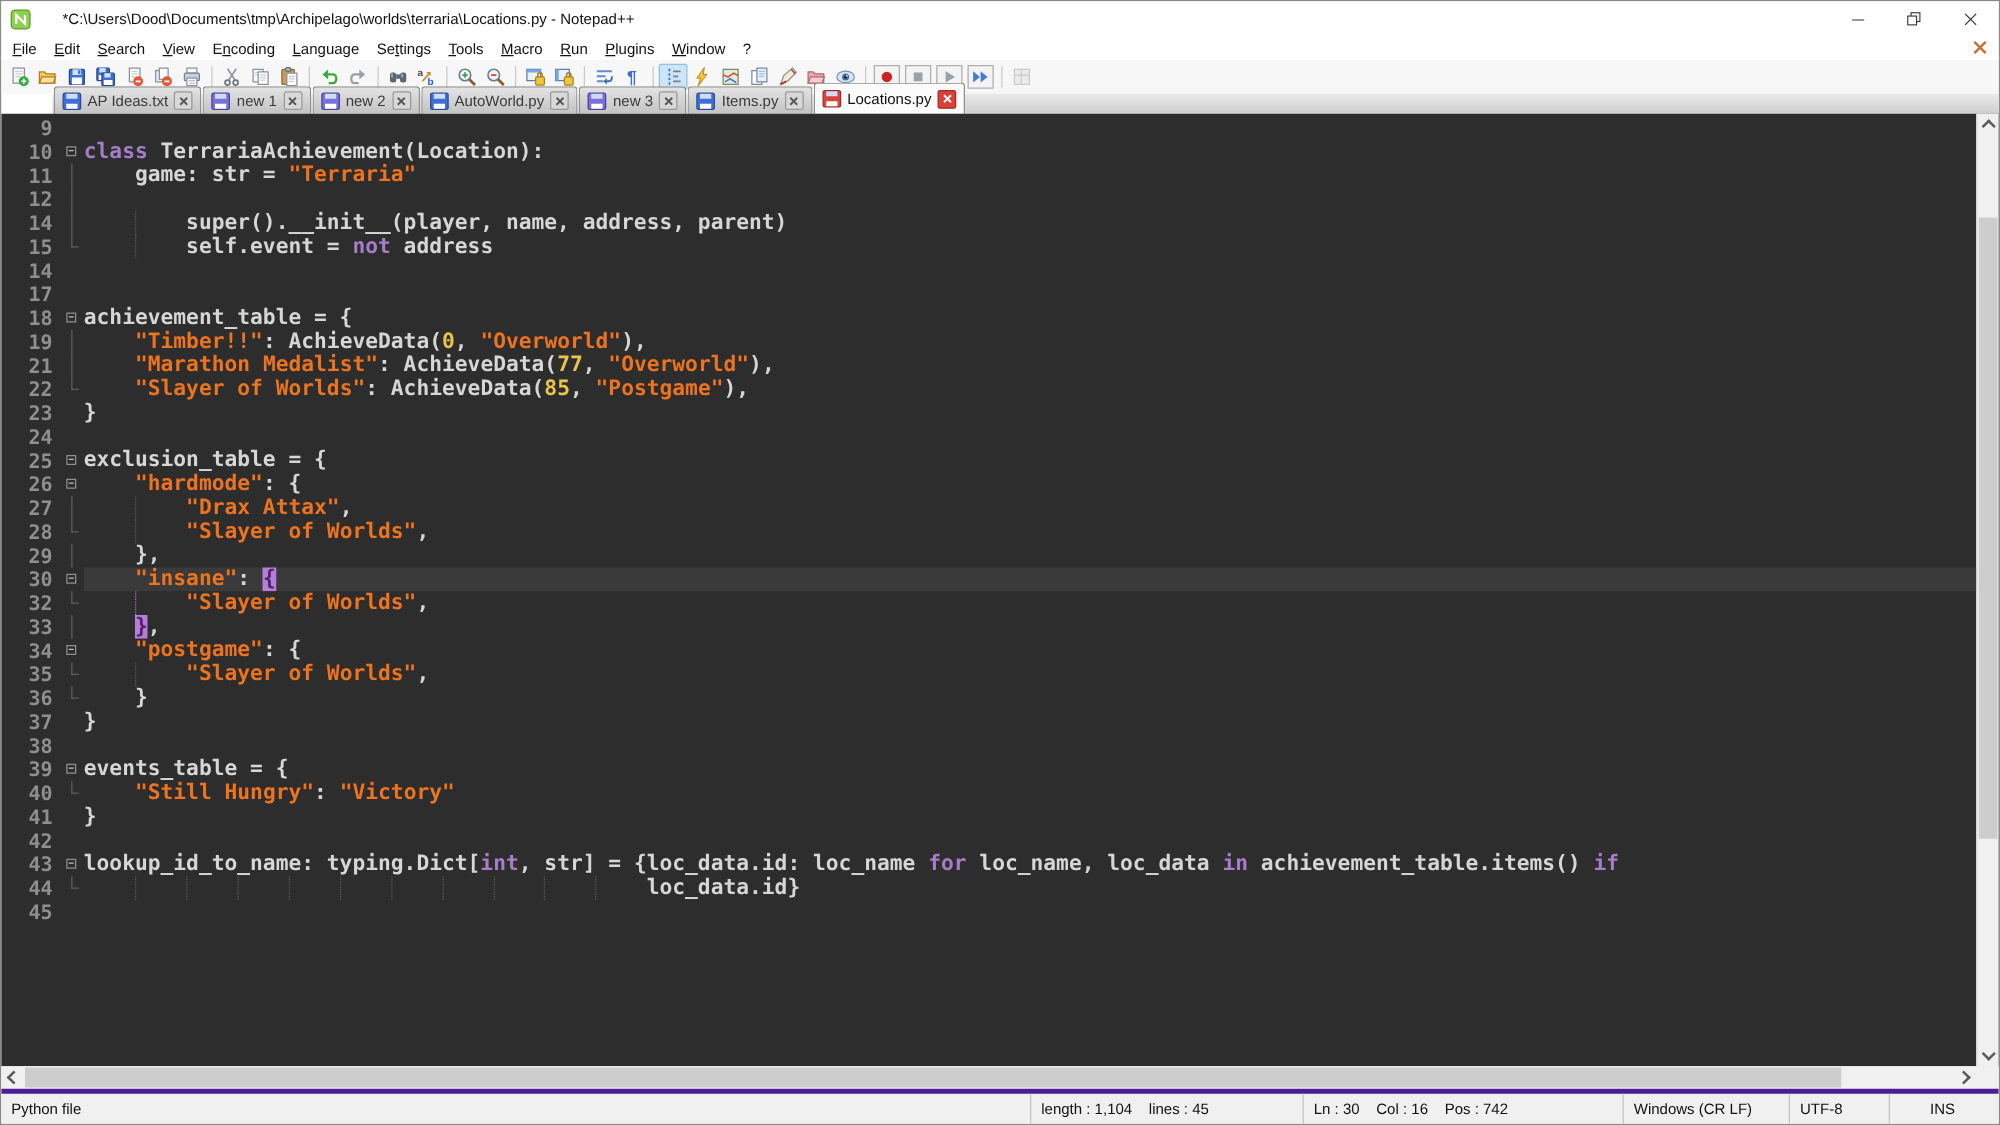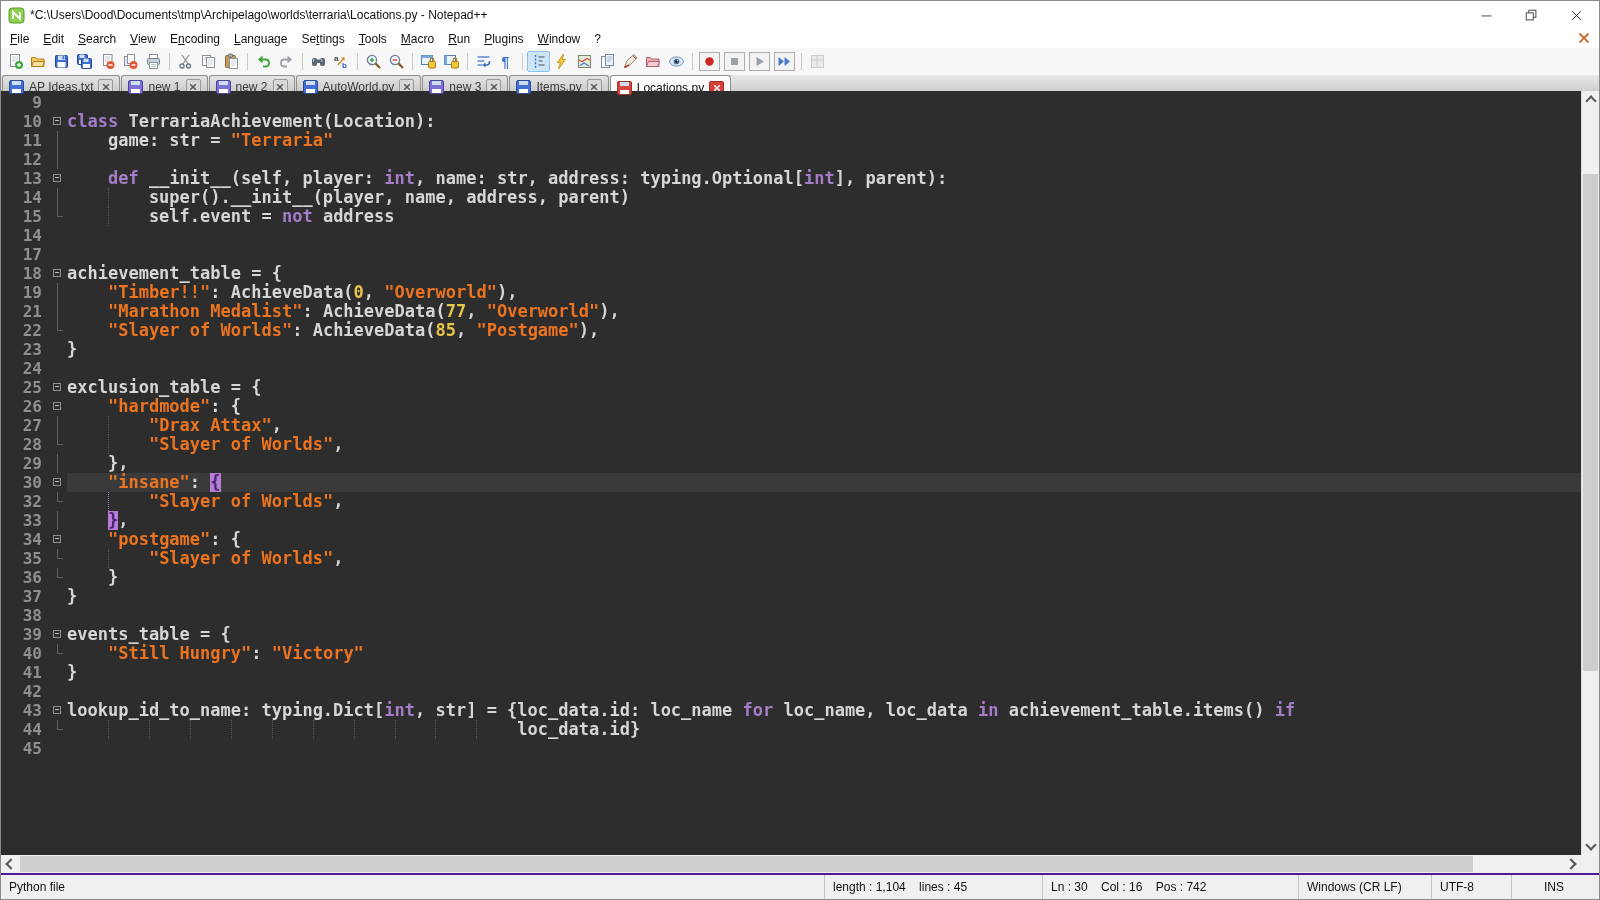--- a/index.html
+++ b/index.html
@@ -1,21 +1,21 @@
 <!DOCTYPE html>
 <html style="--bg: #2d2d2d; --caretline: #3a3a3a; --text: #d6d6d6; --linenum: #8f8f8f; --keyword: #a57dc9; --string: #ec7420; --number: #e9c44b; --brace_bg: #b67fd4; --guide: #5b5b5b; --guide_hl: #a871d6;"><head>
 <meta charset="utf-8">
 <style>
   html,body{margin:0;padding:0;background:#666;}
   .window{width:1600px;height:900px;box-sizing:border-box;border:1px solid #8a8a8a;
     display:flex;flex-direction:column;background:#fff;overflow:hidden;
     font-family:"Liberation Sans",sans-serif;}
 
   
-  .titlebar{height:28px;flex:none;display:flex;align-items:center;gap:5px;padding-left:7px;background:#fff;}
+  .titlebar{height:28px;flex:none;display:flex;align-items:center;gap:25px;padding-left:7px;background:#fff;}
   .title{font-size:12px;color:#111;white-space:nowrap;}
   .appicon{width:17px;height:17px;flex:none;display:flex;}
   .wbtns{margin-left:auto;display:flex;height:100%;}
   .wbtn{width:45px;height:100%;display:flex;align-items:center;justify-content:center;}
 
   
   .menubar{height:19px;flex:none;display:flex;align-items:center;background:#fff;font-size:12px;color:#111;position:relative;}
   .menuitems{display:flex;align-items:center;padding-left:2px;}
   .mi{padding:2px 7px;white-space:pre;cursor:default;}
   .mn{text-decoration:underline;}
@@ -23,21 +23,21 @@
 
   
   .toolbar{height:25px;flex:none;display:flex;align-items:center;background:#f7f7f7;padding:1px 3px;}
   .tbtn{width:23px;height:21px;display:flex;align-items:center;justify-content:center;border-radius:2px;box-sizing:border-box;}
   .tbtn.on{background:#cde6f7;border:1px solid #8fc0e8;}
   .tbtn.mbox{width:21px;height:19px;border:1px solid #aeaeae;background:#f3f3f3;border-radius:0;margin:0 2px;}
   .tbtn.dis{opacity:.55;}
   .tsep{width:1px;height:17px;background:#c9c9c9;margin:0 4px;flex:none;}
 
   
-  .tabbar{height:16px;flex:none;display:flex;background:linear-gradient(#e9e9e9,#cfcfcf);padding-left:1px;}
+  .tabbar{height:16px;flex:none;display:flex;align-items:flex-end;background:linear-gradient(#e9e9e9,#cfcfcf);padding-left:1px;margin-left:41px;}
   .tab{height:21px;display:inline-flex;align-items:center;gap:5px;padding:0 6px;margin-right:1px;
        border:1px solid #8f8f8f;border-bottom:none;border-radius:3px 3px 0 0;
        background:linear-gradient(#e3e3e3,#c3c3c3);color:#3a3a3a;font-size:12px;white-space:nowrap;}
   .tab.active{height:24px;background:#fbfbfb;color:#101010;}
   .fl{width:13px;height:12px;border-radius:2px;position:relative;flex:none;background:#3f6fd4;border:1px solid #2b4c96;}
   .fl::before{content:"";position:absolute;left:2px;right:2px;top:0;height:4px;background:#cfdcf5;}
   .fl::after{content:"";position:absolute;left:2px;right:2px;bottom:0;height:4px;background:#fff;}
   .st-new .fl{background:#7a70d8;border-color:#4c449a;}
   .st-modified .fl{background:#d8453c;border-color:#9c2f28;}
   .tclose{width:13px;height:13px;border:1px solid #999;border-radius:2px;background:#d8d8d8;color:#555;
@@ -76,21 +76,21 @@
   .htrack{flex:1;position:relative;}
   .hthumb{position:absolute;top:1px;bottom:1px;left:2px;width:94%;background:#cdcdcd;}
   .corner{width:18px;flex:none;background:#f0f0f0;}
   .chev{display:block;width:6px;height:6px;border-left:2px solid #5a5a5a;border-bottom:2px solid #5a5a5a;}
   .chev.left{transform:rotate(45deg);margin-left:3px;}
   .chev.right{transform:rotate(225deg);margin-right:3px;}
   .chev.up{transform:rotate(135deg);margin-top:3px;}
   .chev.down{transform:rotate(-45deg);margin-bottom:3px;}
 
   
-  .statusbar{height:24px;flex:none;display:flex;background:#f0f0f0;border-top:2px solid #4c1d95;
+  .statusbar{height:24px;flex:none;display:flex;background:#f0f0f0;border-top:4px solid #4c1d95;
      font-size:12px;color:#111;align-items:stretch;}
   .seg{display:flex;align-items:center;padding:0 8px;white-space:pre;border-left:1px solid #c4c4c4;box-sizing:border-box;}
   .seg.s1{flex:1;border-left:none;}
   .seg.s2{width:218px;}
   .seg.s3{width:256px;}
   .seg.s4{width:133px;}
   .seg.s5{width:80px;}
   .seg.s6{width:88px;padding-left:32px;}
   svg{display:block;}
 </style>
@@ -474,27 +474,20 @@
             <pre class="code"><span class="tk-d">    game: str = </span><span class="tk-s">"Terraria"</span></pre>
           </div>
           <div class="line">
             <span class="ln">12</span>
             <span class="fm">
               <i class="fv"></i>
             </span>
             <pre class="code"></pre>
           </div>
           <div class="line">
-            <span class="ln">13</span>
-            <span class="fm">
-              <i class="fbox"></i>
-            </span>
-            <pre class="code"><span class="tk-d">    </span><span class="tk-k">def</span><span class="tk-d"> __init__(self, player: </span><span class="tk-k">int</span><span class="tk-d">, name: str, address: typing.Optional[</span><span class="tk-k">int</span><span class="tk-d">], parent):</span></pre>
-          </div>
-          <div class="line">
             <span class="ln">14</span>
             <span class="fm">
               <i class="fv"></i>
             </span>
             <pre class="code"><i class="guide" style="left: 4ch;"></i><span class="tk-d">        super().__init__(player, name, address, parent)</span></pre>
           </div>
           <div class="line">
             <span class="ln">15</span>
             <span class="fm">
               <i class="fl2"></i>

